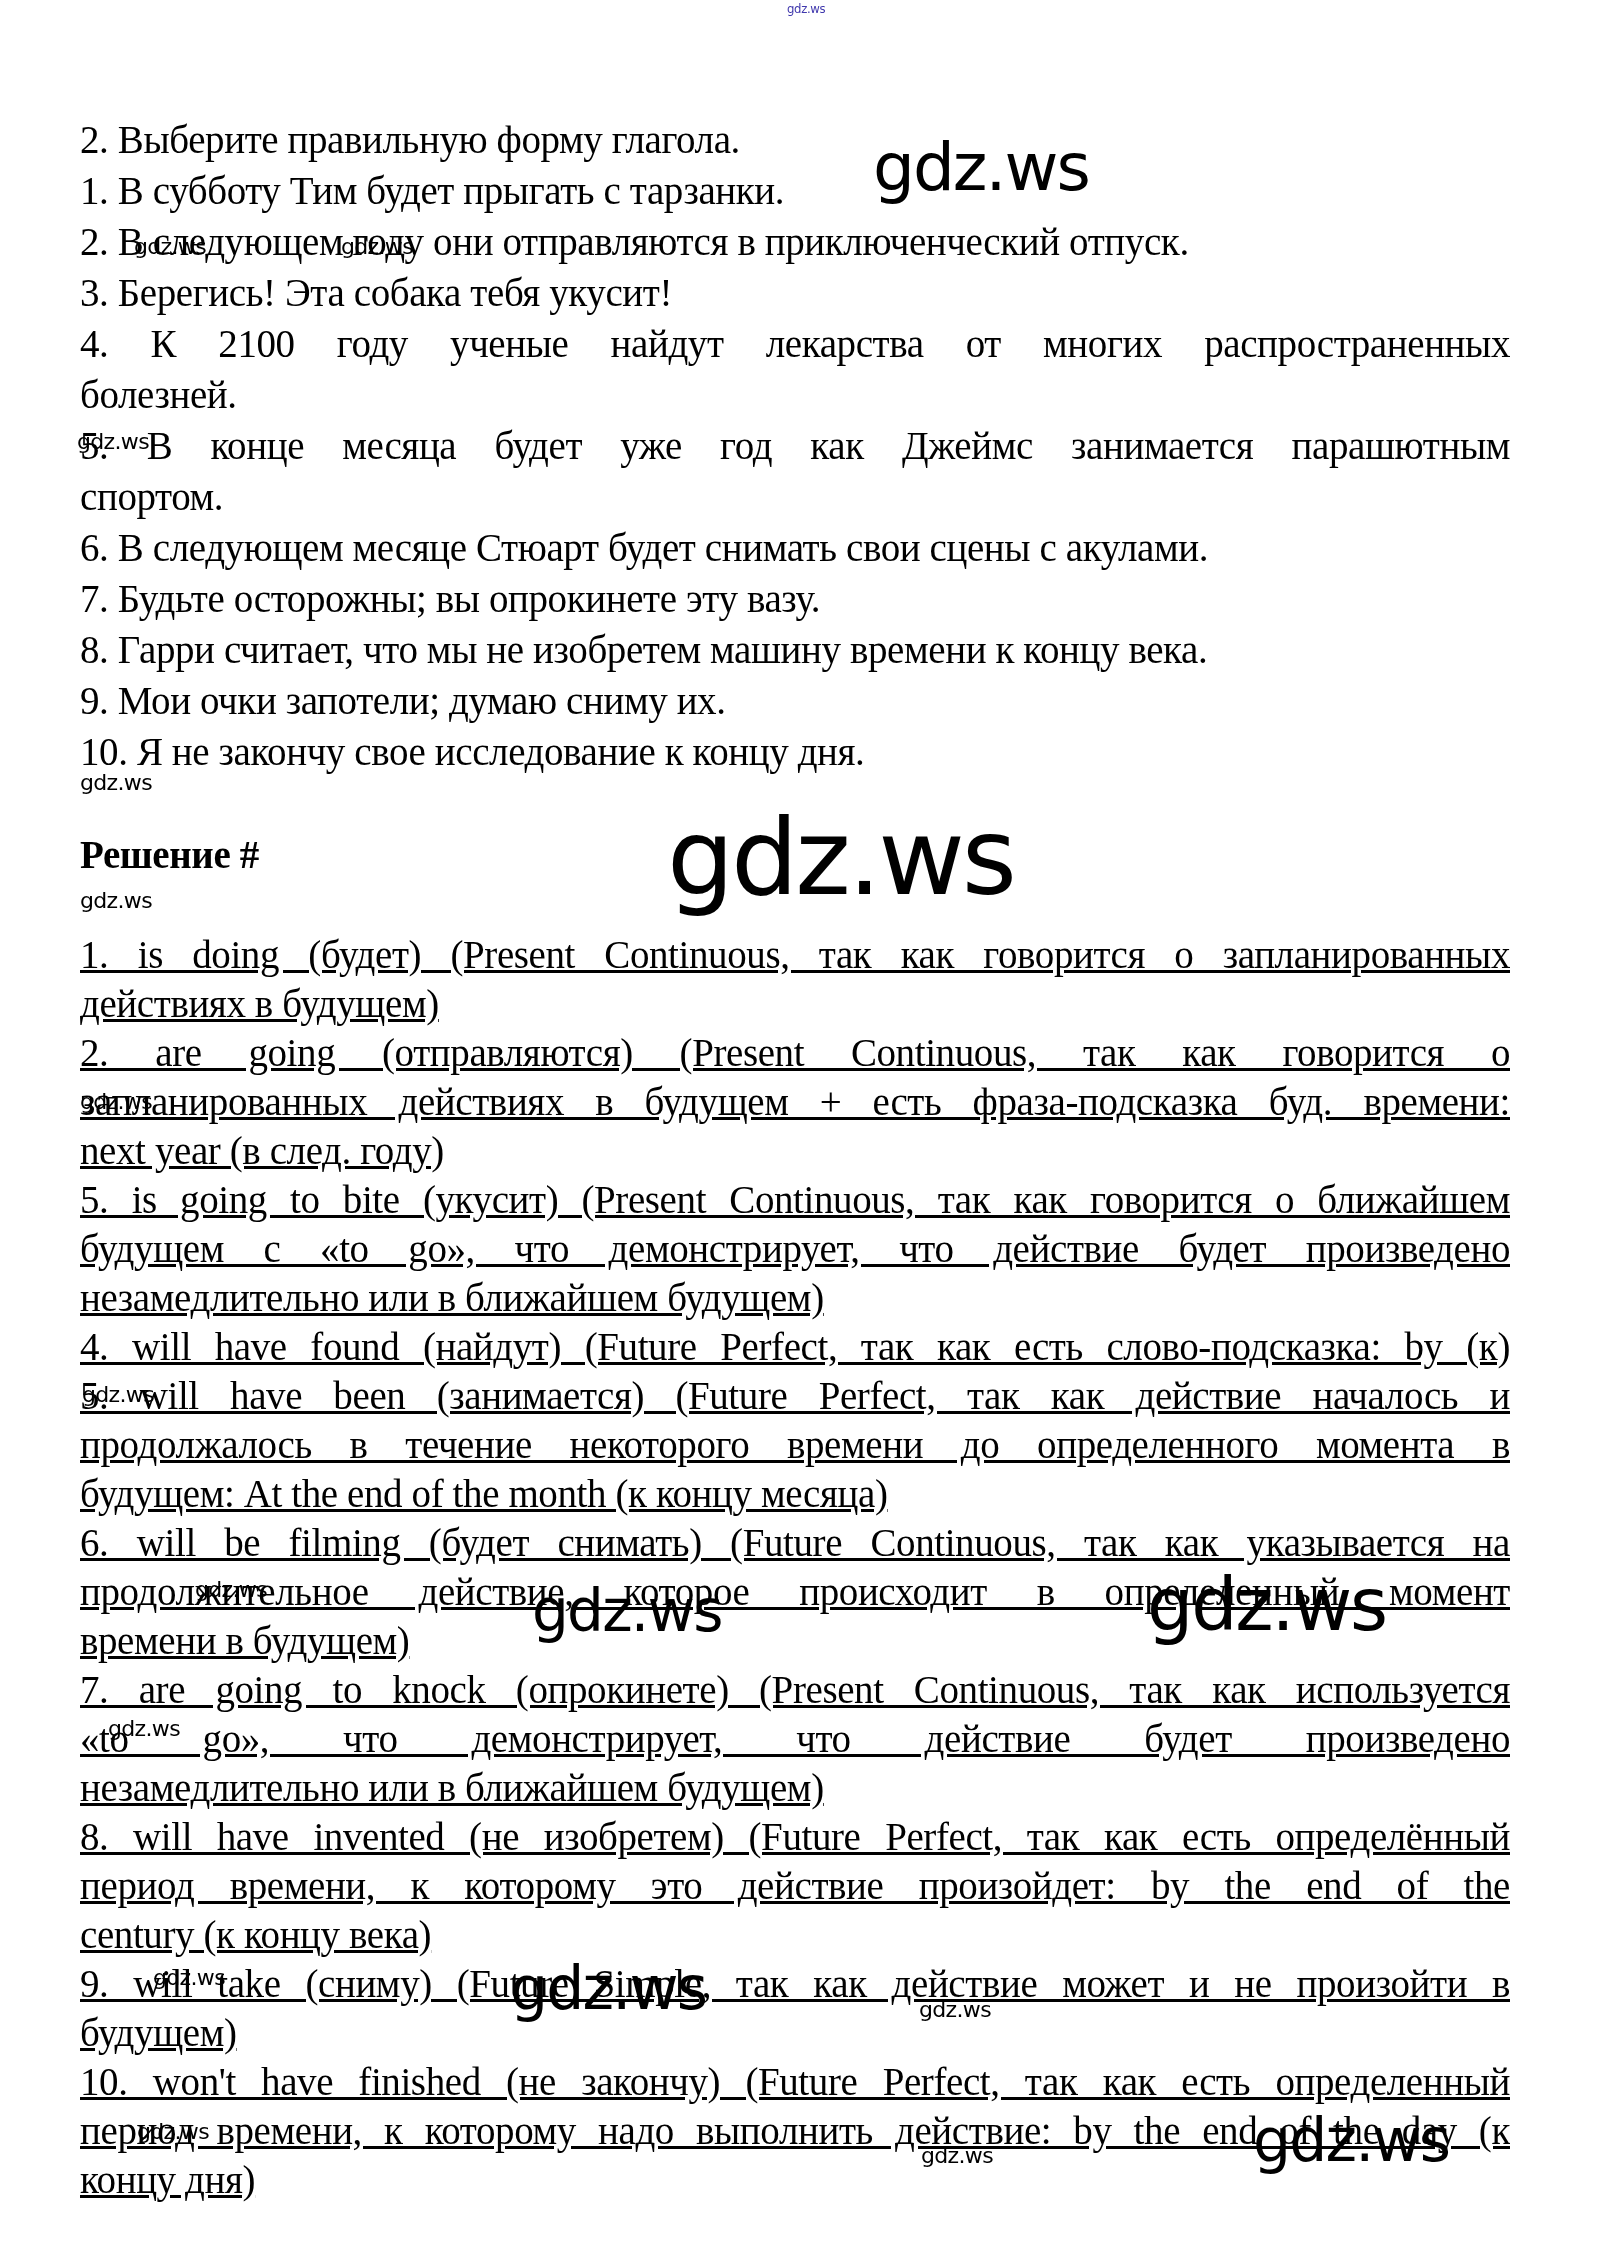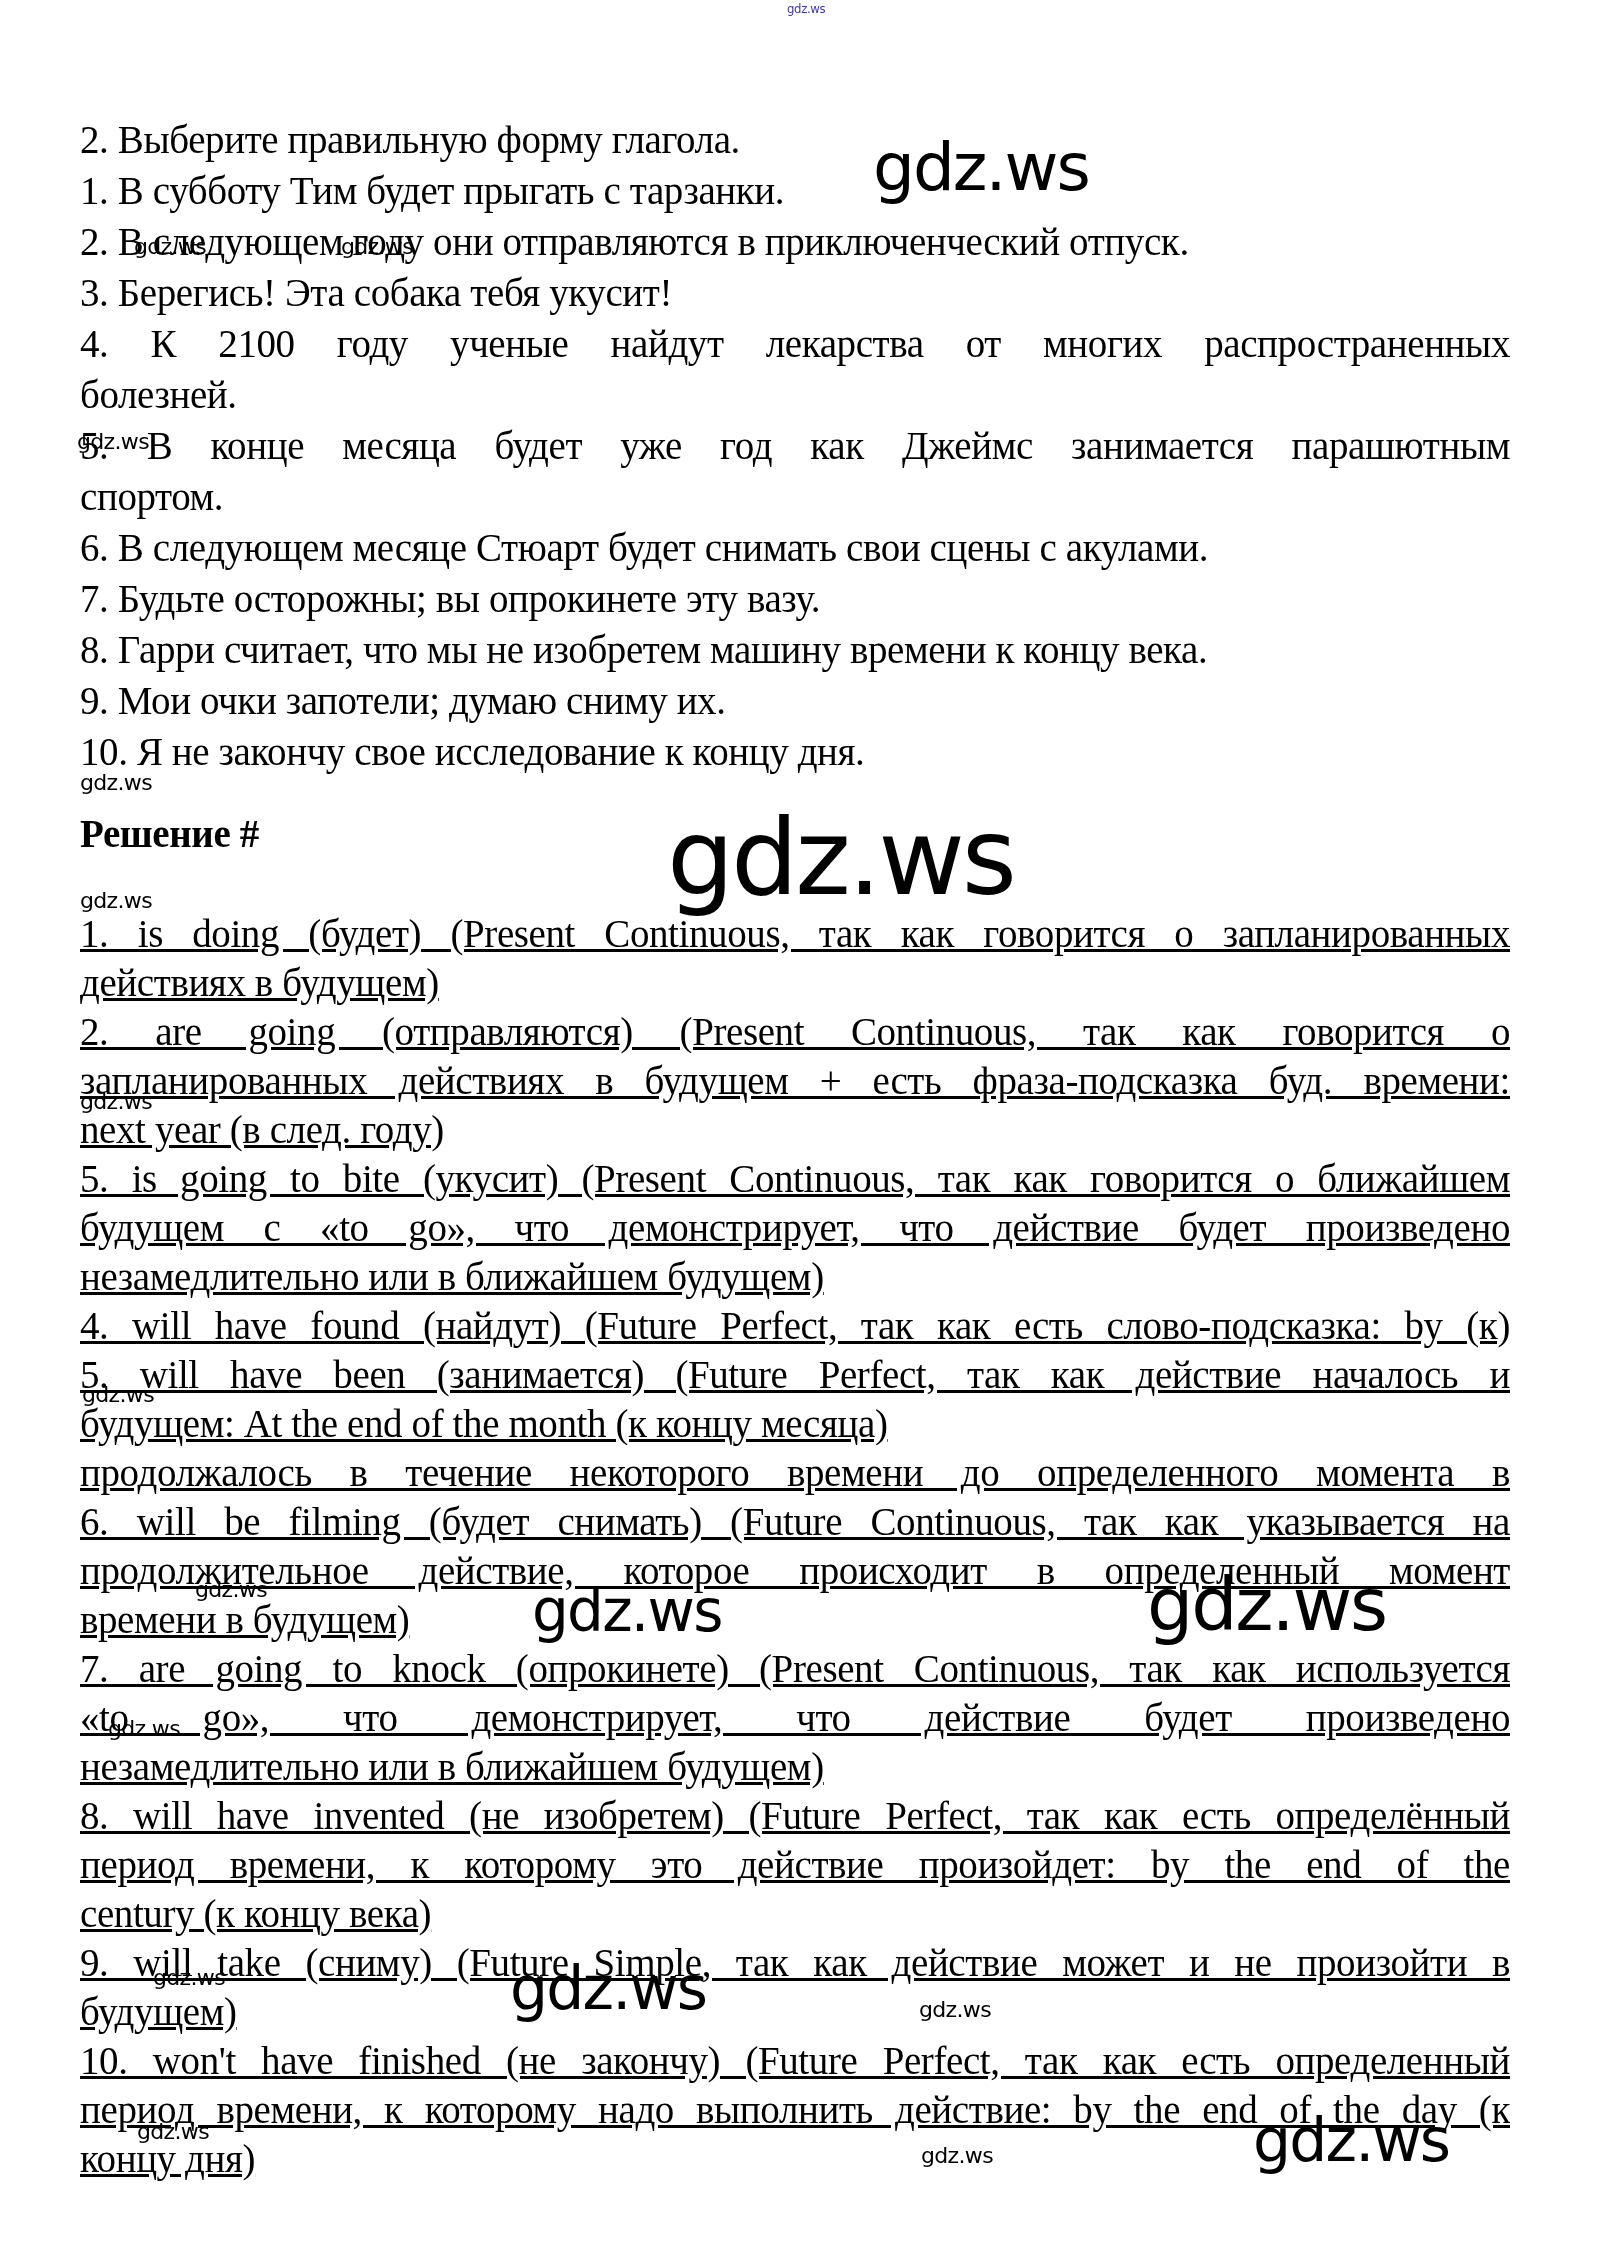--- a/index.html
+++ b/index.html
@@ -26,21 +26,21 @@
   }
   .ln.j{
     white-space:normal;
     text-align:justify;
     text-align-last:justify;
   }
   .sol-head .ln{
     font-weight:bold;
   }
   .sol-head{
-    margin-top:31px;
+    margin-top:52px;
   }
   .sol{
     margin-top:50px;
     text-decoration:underline;
   }
   .sol .ln{
     line-height:49px;
     height:49px;
   }
   .wm{
@@ -87,22 +87,22 @@
           <div class="ln j">1. is doing (будет) (Present Continuous, так как говорится о запланированных</div>
           <div class="ln">действиях в будущем)</div>
           <div class="ln j">2. are going (отправляются) (Present Continuous, так как говорится о</div>
           <div class="ln j">запланированных действиях в будущем + есть фраза-подсказка буд. времени:</div>
           <div class="ln">next year (в след. году)</div>
           <div class="ln j">5. is going to bite (укусит) (Present Continuous, так как говорится о ближайшем</div>
           <div class="ln j">будущем с «to go», что демонстрирует, что действие будет произведено</div>
           <div class="ln">незамедлительно или в ближайшем будущем)</div>
           <div class="ln j">4. will have found (найдут) (Future Perfect, так как есть слово-подсказка: by (к)</div>
           <div class="ln j">5. will have been (занимается) (Future Perfect, так как действие началось и</div>
+          <div class="ln j">продолжалось в течение некоторого времени до определенного момента в</div>
           <div class="ln">будущем: At the end of the month (к концу месяца)</div>
-          <div class="ln j">продолжалось в течение некоторого времени до определенного момента в</div>
           <div class="ln j">6. will be filming (будет снимать) (Future Continuous, так как указывается на</div>
           <div class="ln j">продолжительное действие, которое происходит в определенный момент</div>
           <div class="ln">времени в будущем)</div>
           <div class="ln j">7. are going to knock (опрокинете) (Present Continuous, так как используется</div>
           <div class="ln j">«to go», что демонстрирует, что действие будет произведено</div>
           <div class="ln">незамедлительно или в ближайшем будущем)</div>
           <div class="ln j">8. will have invented (не изобретем) (Future Perfect, так как есть определённый</div>
           <div class="ln j">период времени, к которому это действие произойдет: by the end of the</div>
           <div class="ln">century (к концу века)</div>
           <div class="ln j">9. will take (сниму) (Future Simple, так как действие может и не произойти в</div>

